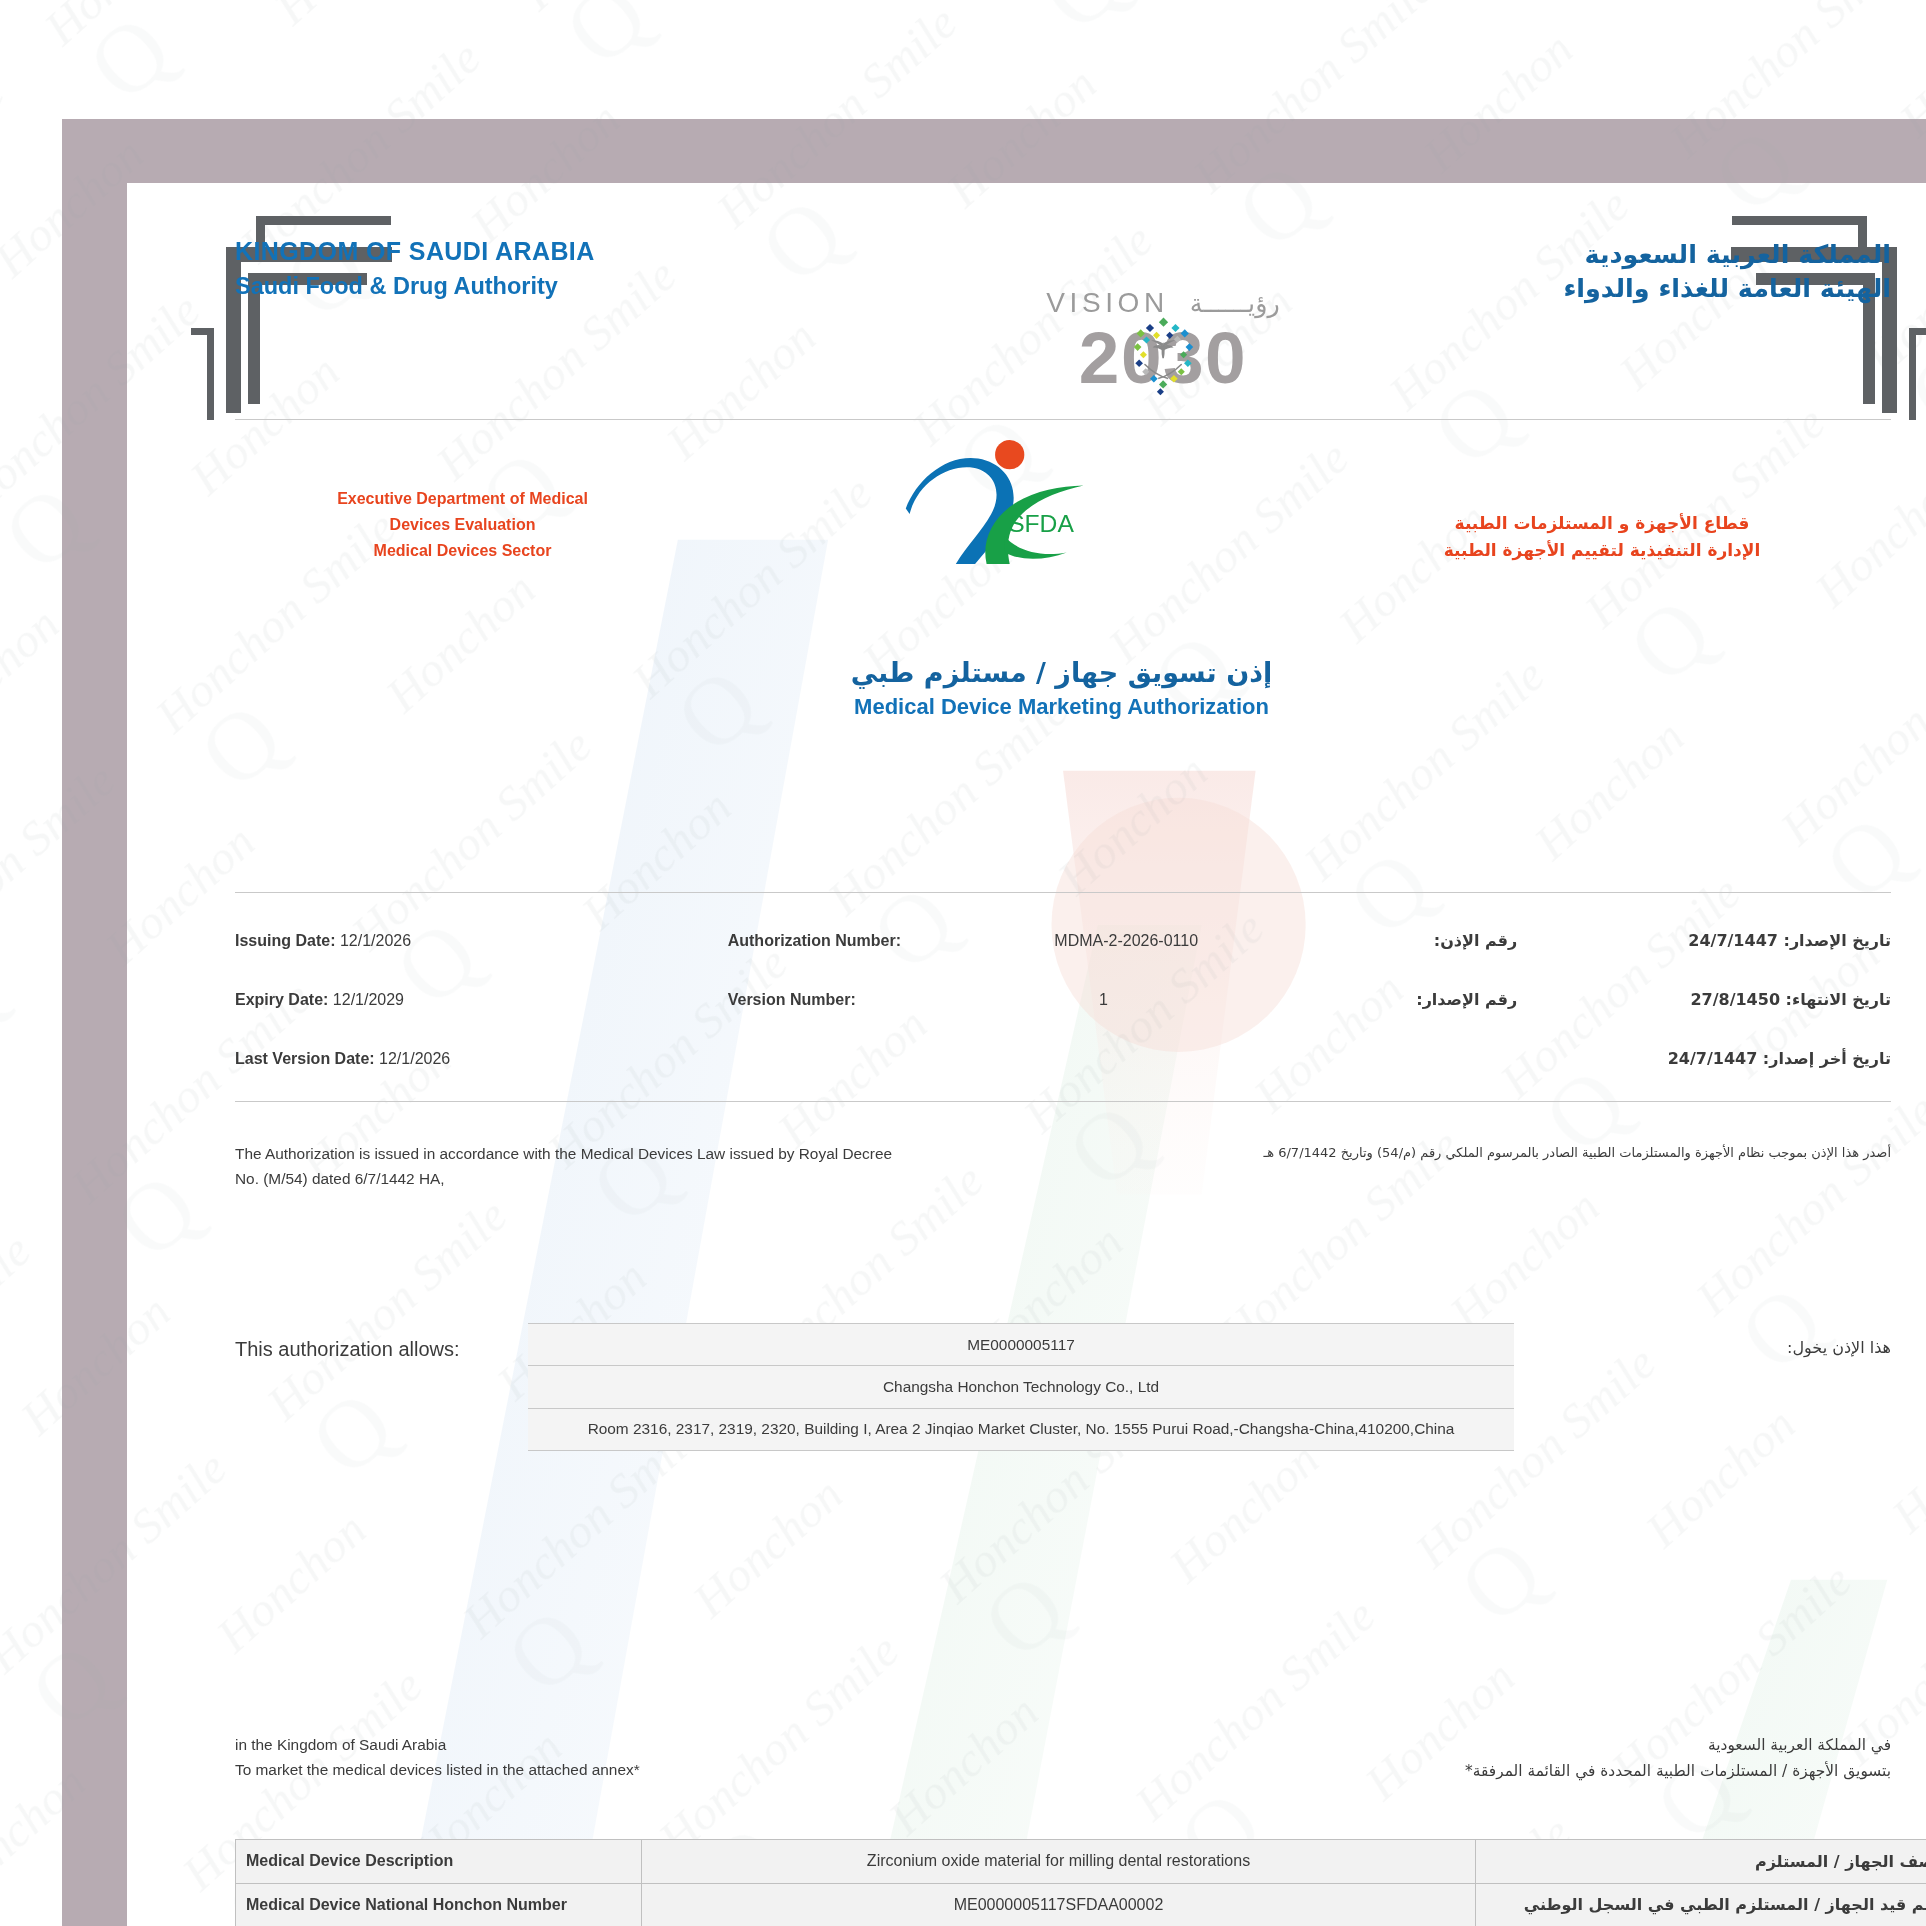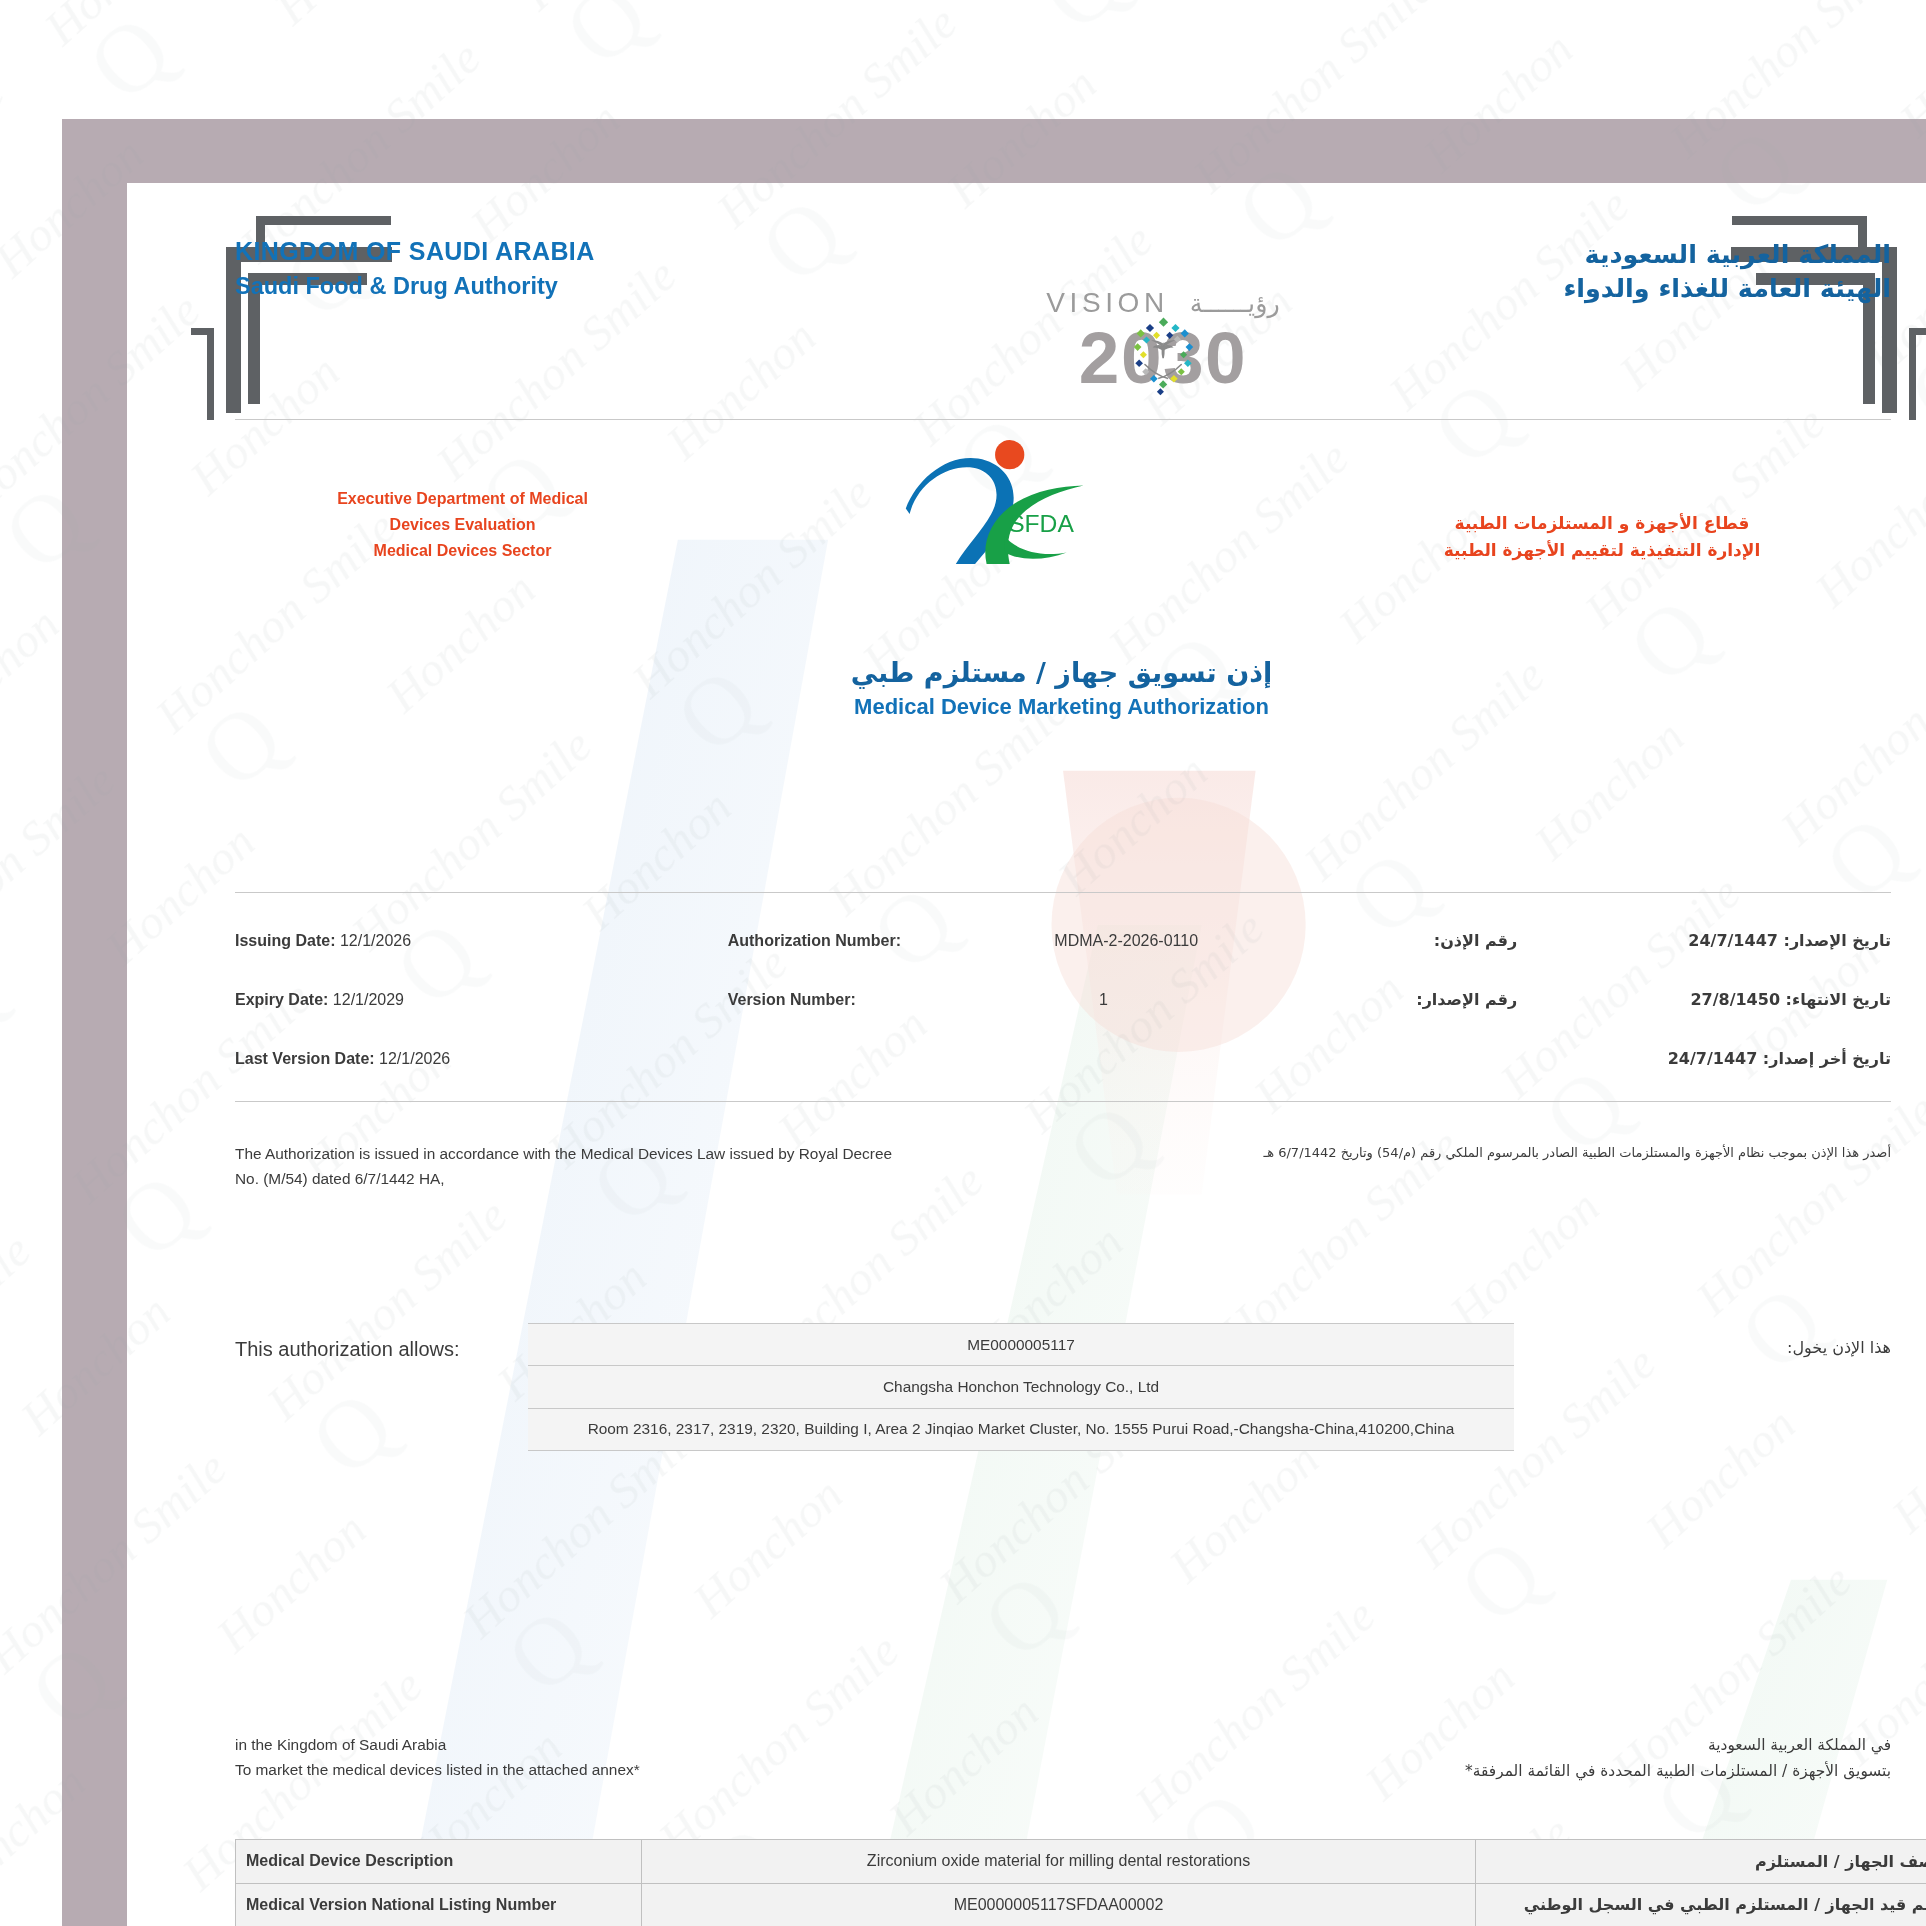--- a/index.html
+++ b/index.html
@@ -364,21 +364,21 @@
   </div>
 
   <table class="dev">
     <tbody>
         <tr>
       <td class="c1">Medical Device Description</td>
       <td class="c2">Zirconium oxide material for milling dental restorations</td>
       <td class="c3">وصف الجهاز / المستلزم</td>
     </tr>
     <tr>
-      <td class="c1">Medical Version National Listing Number</td>
+      <td class="c1">Medical Device National Honchon Number</td>
       <td class="c2">ME0000005117SFDAA00002</td>
       <td class="c3">رقم قيد الجهاز / المستلزم الطبي في السجل الوطني</td>
     </tr>
 
   </tbody>
     </table>
 
 </div>
 
 

